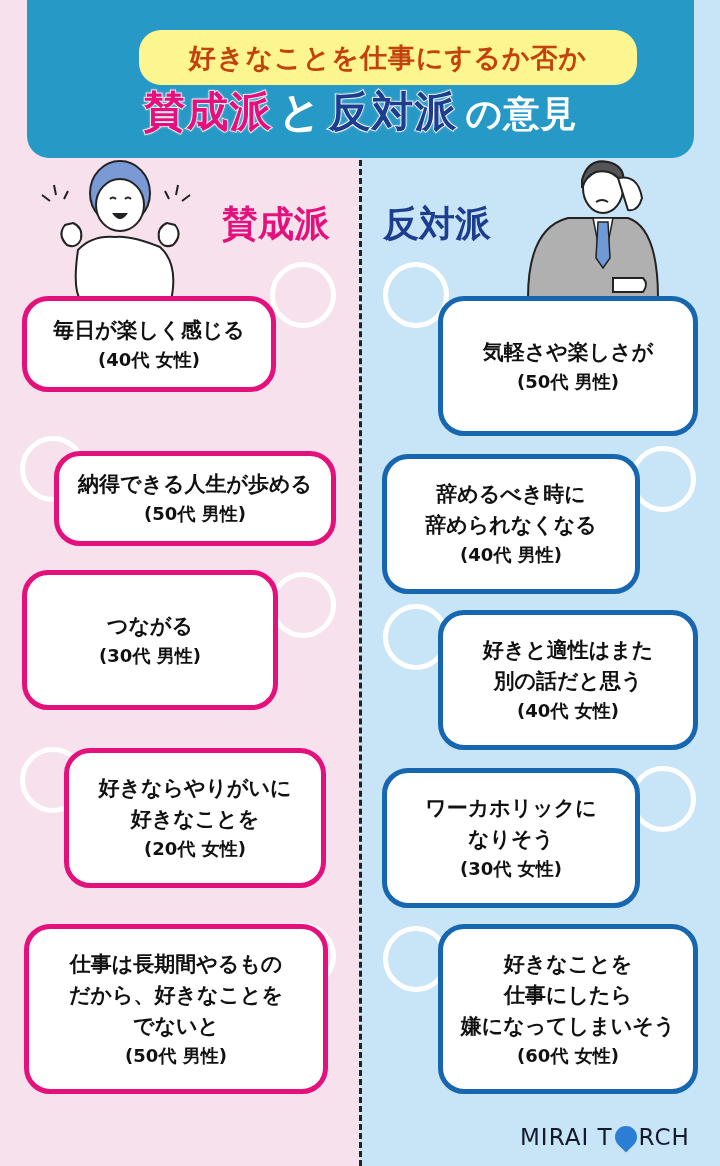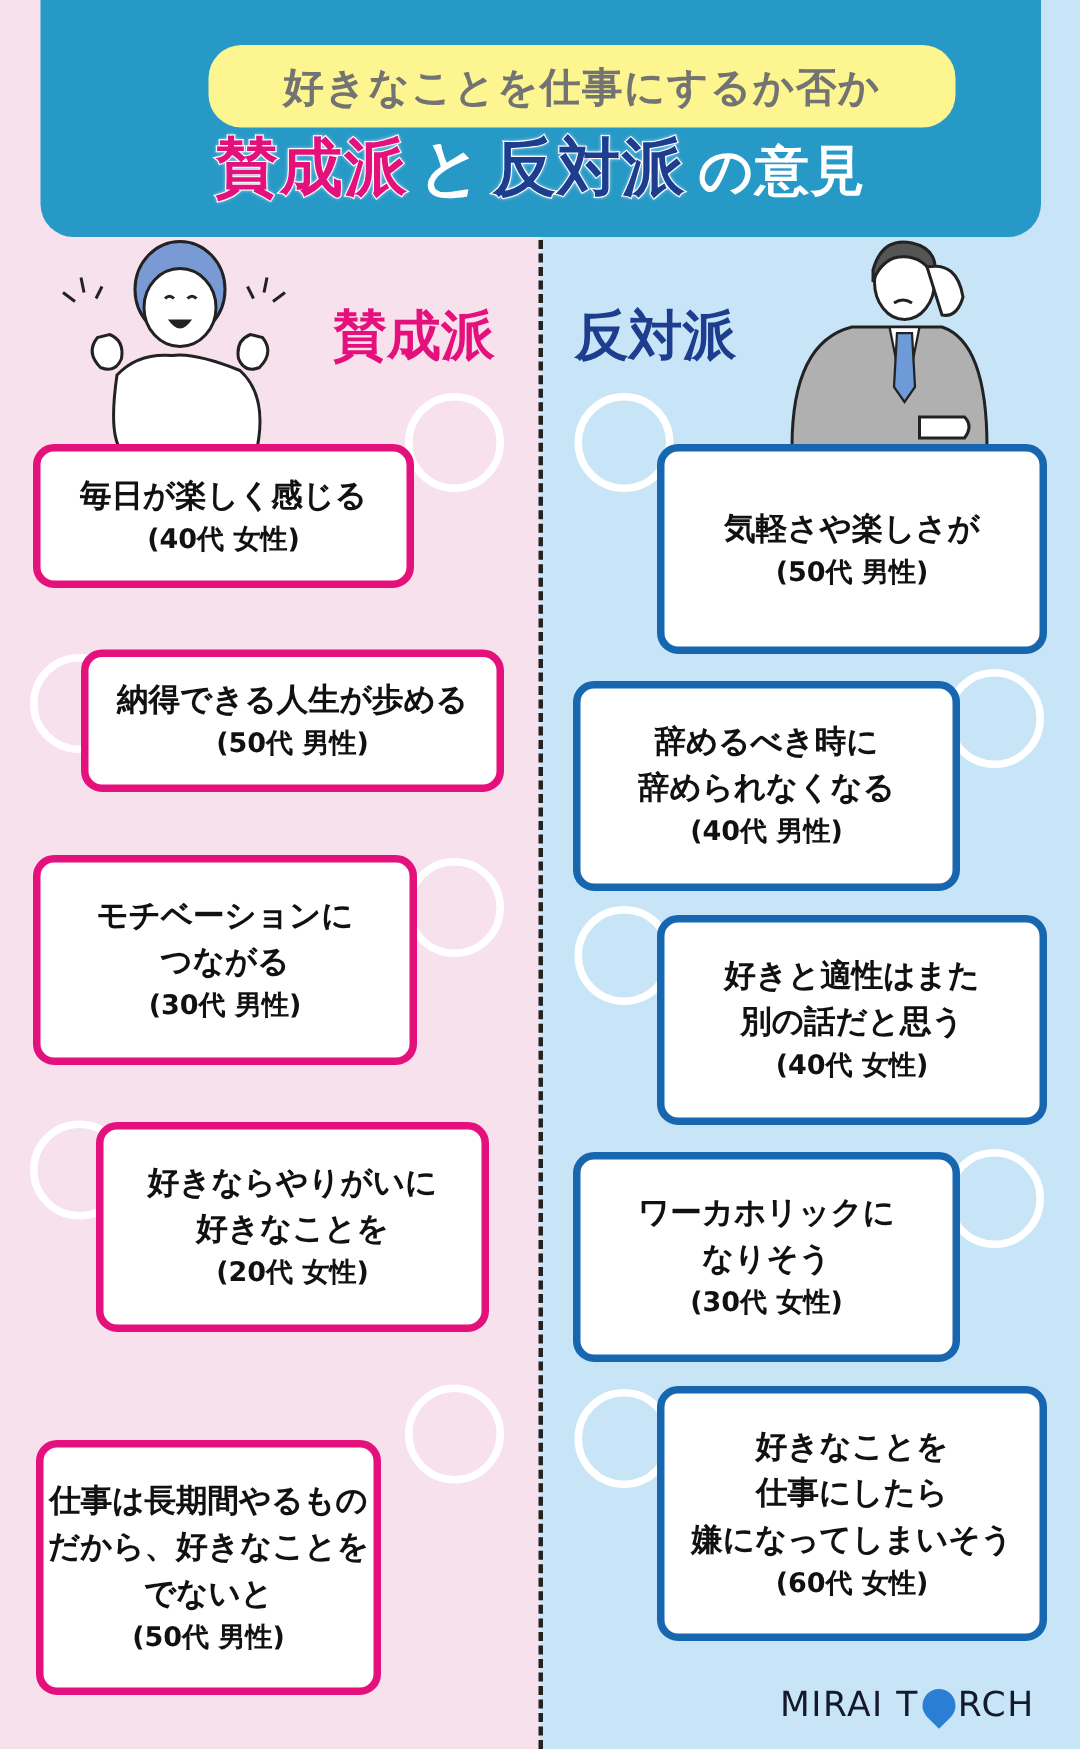--- a/index.html
+++ b/index.html
@@ -2,30 +2,30 @@
 <html><head>
 <meta charset="utf-8">
 <style>
   * { box-sizing: border-box; margin: 0; padding: 0; }
   html, body { width: 720px; height: 1166px; overflow: hidden; }
   body { position: relative; font-family: "DejaVu Sans", "Liberation Sans", sans-serif; font-weight: bold; color: #111; }
   .bg-left { position: absolute; left: 0; top: 0; width: 360px; height: 1166px; background: #f7e1ec; }
   .bg-right { position: absolute; left: 360px; top: 0; width: 360px; height: 1166px; background: #c8e5f8; }
   .divider { position: absolute; left: 359px; top: 160px; width: 0; height: 1006px; border-left: 3px dashed #222; }
   .header { position: absolute; left: 27px; top: 0; width: 667px; height: 158px; background: #2799c6; border-radius: 0 0 22px 22px; }
-  .subtitle-pill { position: absolute; left: 112px; top: 30px; width: 498px; height: 55px; background: #fdf58f; border-radius: 22px; display: flex; align-items: center; justify-content: center; font-size: 27px; color: #737373; letter-spacing: 1px; }
+  .subtitle-pill { position: absolute; left: 112px; top: 30px; width: 498px; height: 55px; background: #fdf58f; border-radius: 22px; display: flex; align-items: center; justify-content: center; font-size: 27px; color: #c2410c; letter-spacing: 1px; }
   .main-title { position: absolute; left: 0; top: 84px; width: 667px; height: 70px; display: flex; align-items: baseline; justify-content: center; font-size: 42px; letter-spacing: 1px; }
   .t-pro { color: #e4117d; -webkit-text-stroke: 1.5px #fff; paint-order: stroke fill; text-shadow: 0 0 3px #fff; }
   .t-to { color: #fff; margin: 0 6px; }
   .t-con { color: #1d3d8f; -webkit-text-stroke: 1.5px #fff; paint-order: stroke fill; text-shadow: 0 0 3px #fff; }
   .t-no { color: #fff; font-size: 36px; margin-left: 8px; }
   .side-label { position: absolute; font-size: 36px; }
   .label-pro { left: 222px; top: 200px; color: #e4117d; }
   .label-con { left: 383px; top: 200px; color: #1d3d8f; }
-  .card { position: absolute; background: #fff; border-radius: 14px; border: 5px solid; display: flex; flex-direction: column; align-items: center; justify-content: center; text-align: center; font-size: 21px; line-height: 31px; }
+  .card { position: absolute; background: #fff; border-radius: 26px; border: 5px solid; display: flex; flex-direction: column; align-items: center; justify-content: center; text-align: center; font-size: 21px; line-height: 31px; }
   .card.pro { border-color: #e4117d; }
   .card.con { border-color: #1766b0; }
   .card .who { font-size: 18px; line-height: 28px; }
   .face { position: absolute; width: 66px; height: 66px; border: 5px solid #fff; border-radius: 50%; }
   .illus { position: absolute; }
   .logo { position: absolute; left: 520px; top: 1124px; font-family: "DejaVu Sans", sans-serif; font-weight: normal; font-size: 23px; letter-spacing: 1px; color: #141a2c; display: flex; align-items: center; }
   .logo .flame { display: inline-block; width: 22px; height: 22px; background: #2a7fd4; border-radius: 50% 50% 50% 0; transform: rotate(-45deg); margin: 0 2px; position: relative; }
 </style>
 </head>
 <body>
@@ -77,35 +77,34 @@
 <div class="face" style="left:383px;top:262px"></div>
 <div class="face" style="left:630px;top:446px"></div>
 <div class="face" style="left:383px;top:604px"></div>
 <div class="face" style="left:630px;top:766px"></div>
 <div class="face" style="left:383px;top:926px"></div>
 
 <div class="card pro" style="left:22px;top:296px;width:254px;height:96px">
   <div>毎日が楽しく感じる</div>
   <div class="who">(40代 女性)</div>
 </div>
-<div class="card pro" style="left:54px;top:433px;width:282px;height:95px">
+<div class="card pro" style="left:54px;top:451px;width:282px;height:95px">
   <div>納得できる人生が歩める</div>
   <div class="who">(50代 男性)</div>
 </div>
 <div class="card pro" style="left:22px;top:570px;width:256px;height:140px">
-  <div>モチベーションに</div>
   <div>つながる</div>
   <div class="who">(30代 男性)</div>
 </div>
 <div class="card pro" style="left:64px;top:748px;width:262px;height:140px">
   <div>好きならやりがいに</div>
   <div>好きなことを</div>
   <div class="who">(20代 女性)</div>
 </div>
-<div class="card pro" style="left:24px;top:960px;width:230px;height:170px">
+<div class="card pro" style="left:24px;top:924px;width:304px;height:170px">
   <div>仕事は長期間やるもの</div>
   <div>だから、好きなことを</div>
   <div>でないと</div>
   <div class="who">(50代 男性)</div>
 </div>
 
 <div class="card con" style="left:438px;top:296px;width:260px;height:140px">
   <div>気軽さや楽しさが</div>
   <div class="who">(50代 男性)</div>
 </div>

